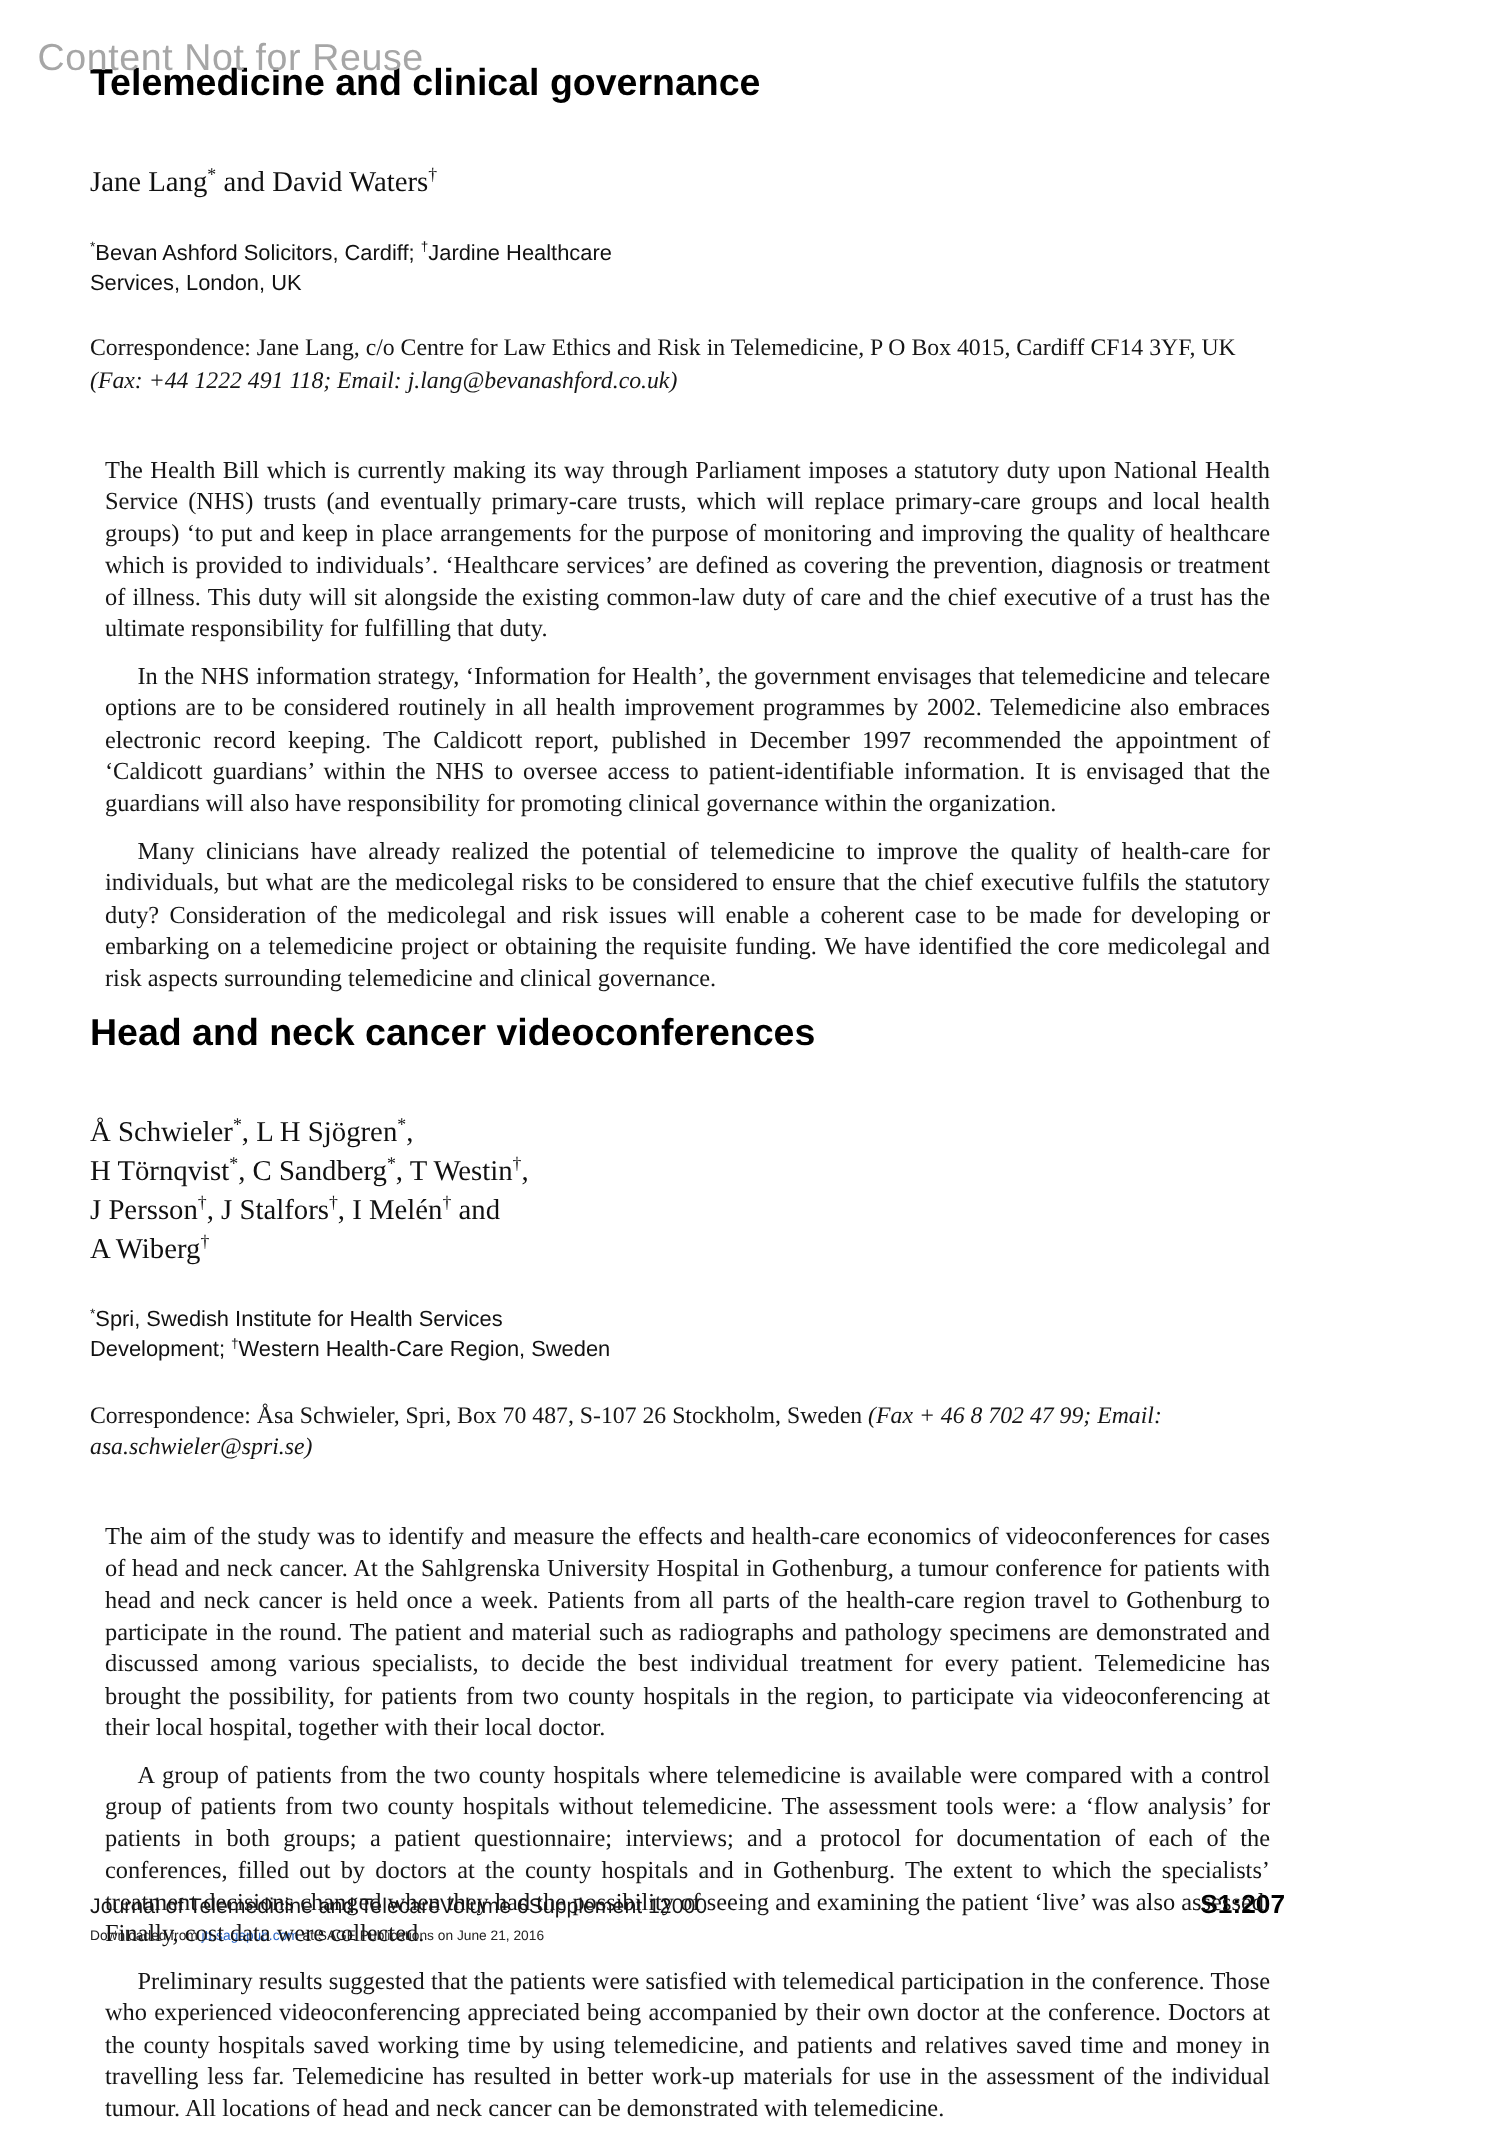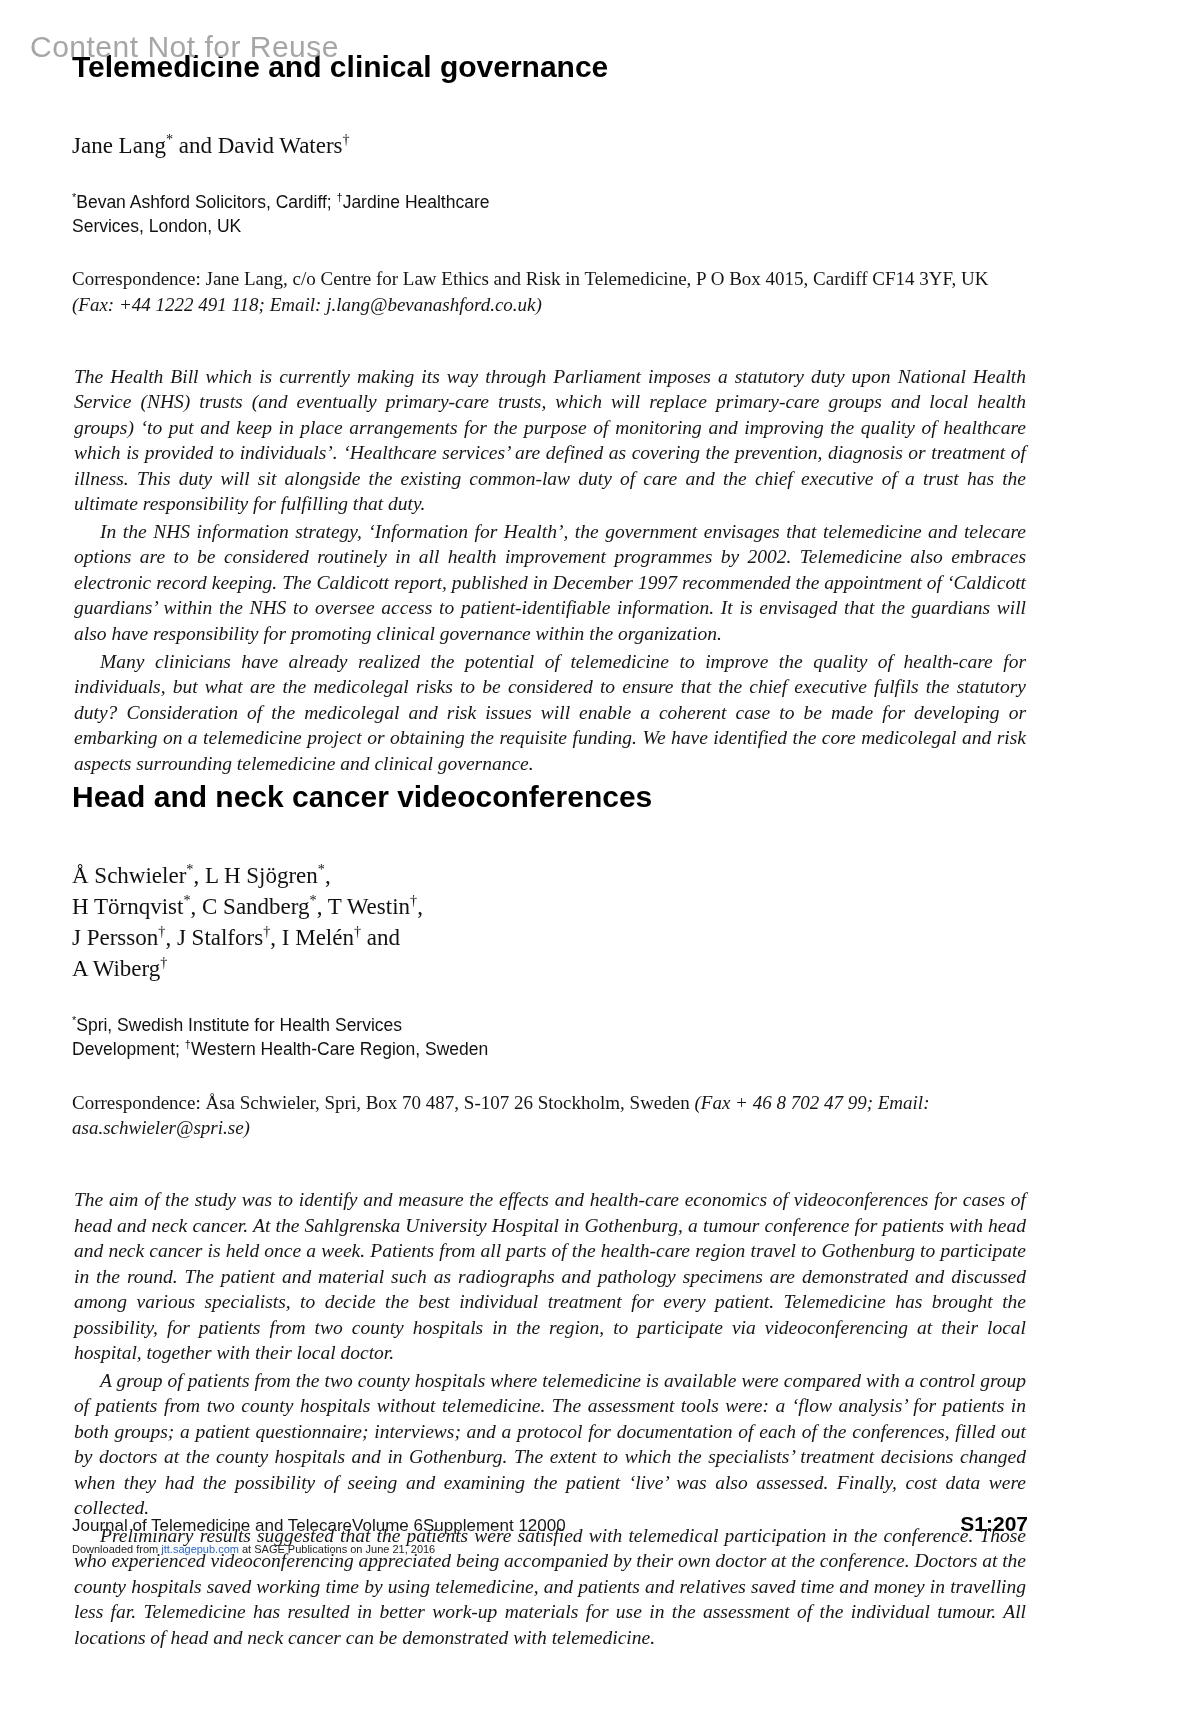--- a/index.html
+++ b/index.html
@@ -65,21 +65,21 @@
     color: #161616;
   }
   .correspondence em { font-style: italic; }
   .abstract {
     margin-top: 46px;
     font-size: 19.5px;
     line-height: 1.31;
     text-align: justify;
     color: #161616;
   }
-  .abstract p { margin: 2px; font-style: italic; }
+  .abstract p { margin: 12px; }
   .abstract p + p { text-indent: 26px; }
   .footer {
     position: absolute;
     left: 72px;
     width: 956px;
     top: 1512px;
     display: flex;
     justify-content: space-between;
     align-items: baseline;
     font-family: "Liberation Sans", sans-serif;

